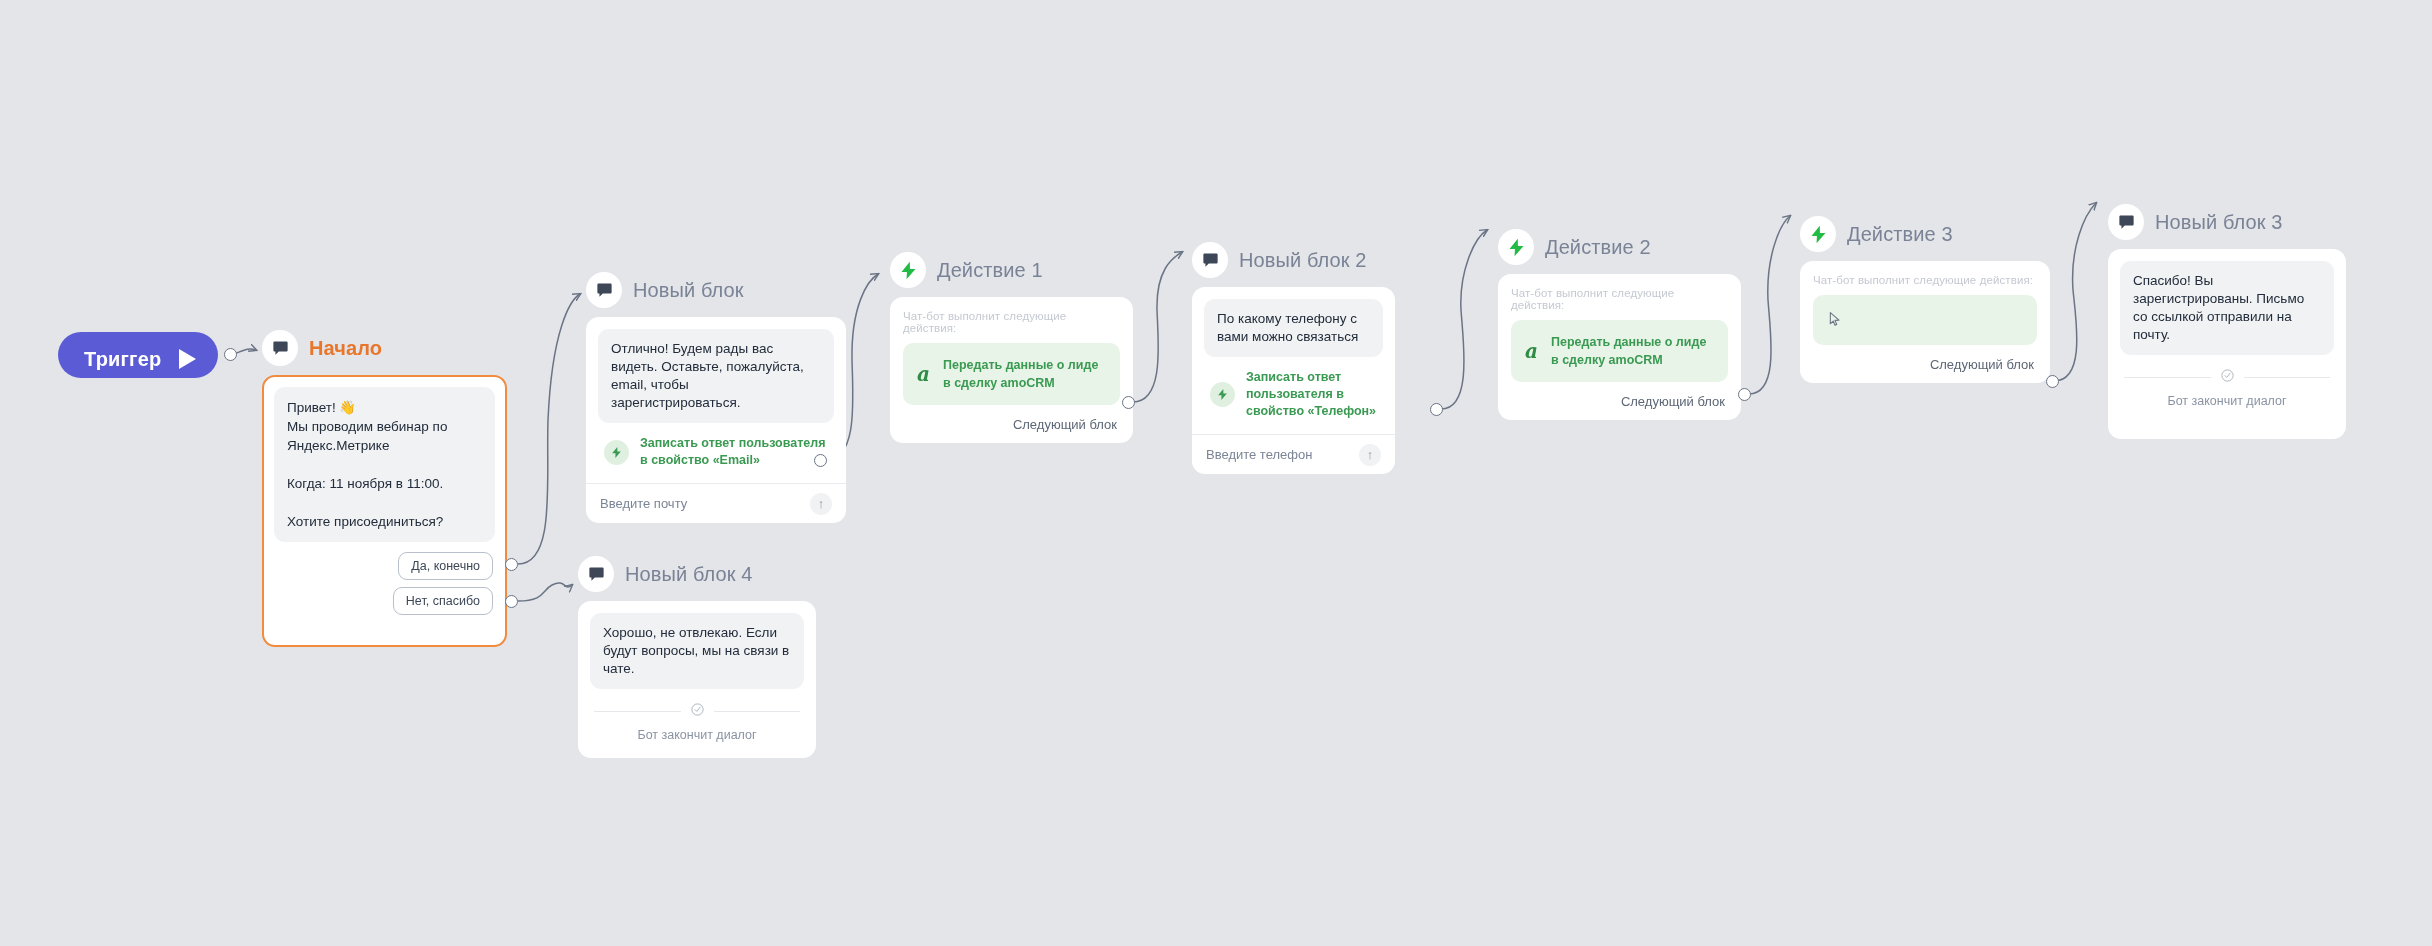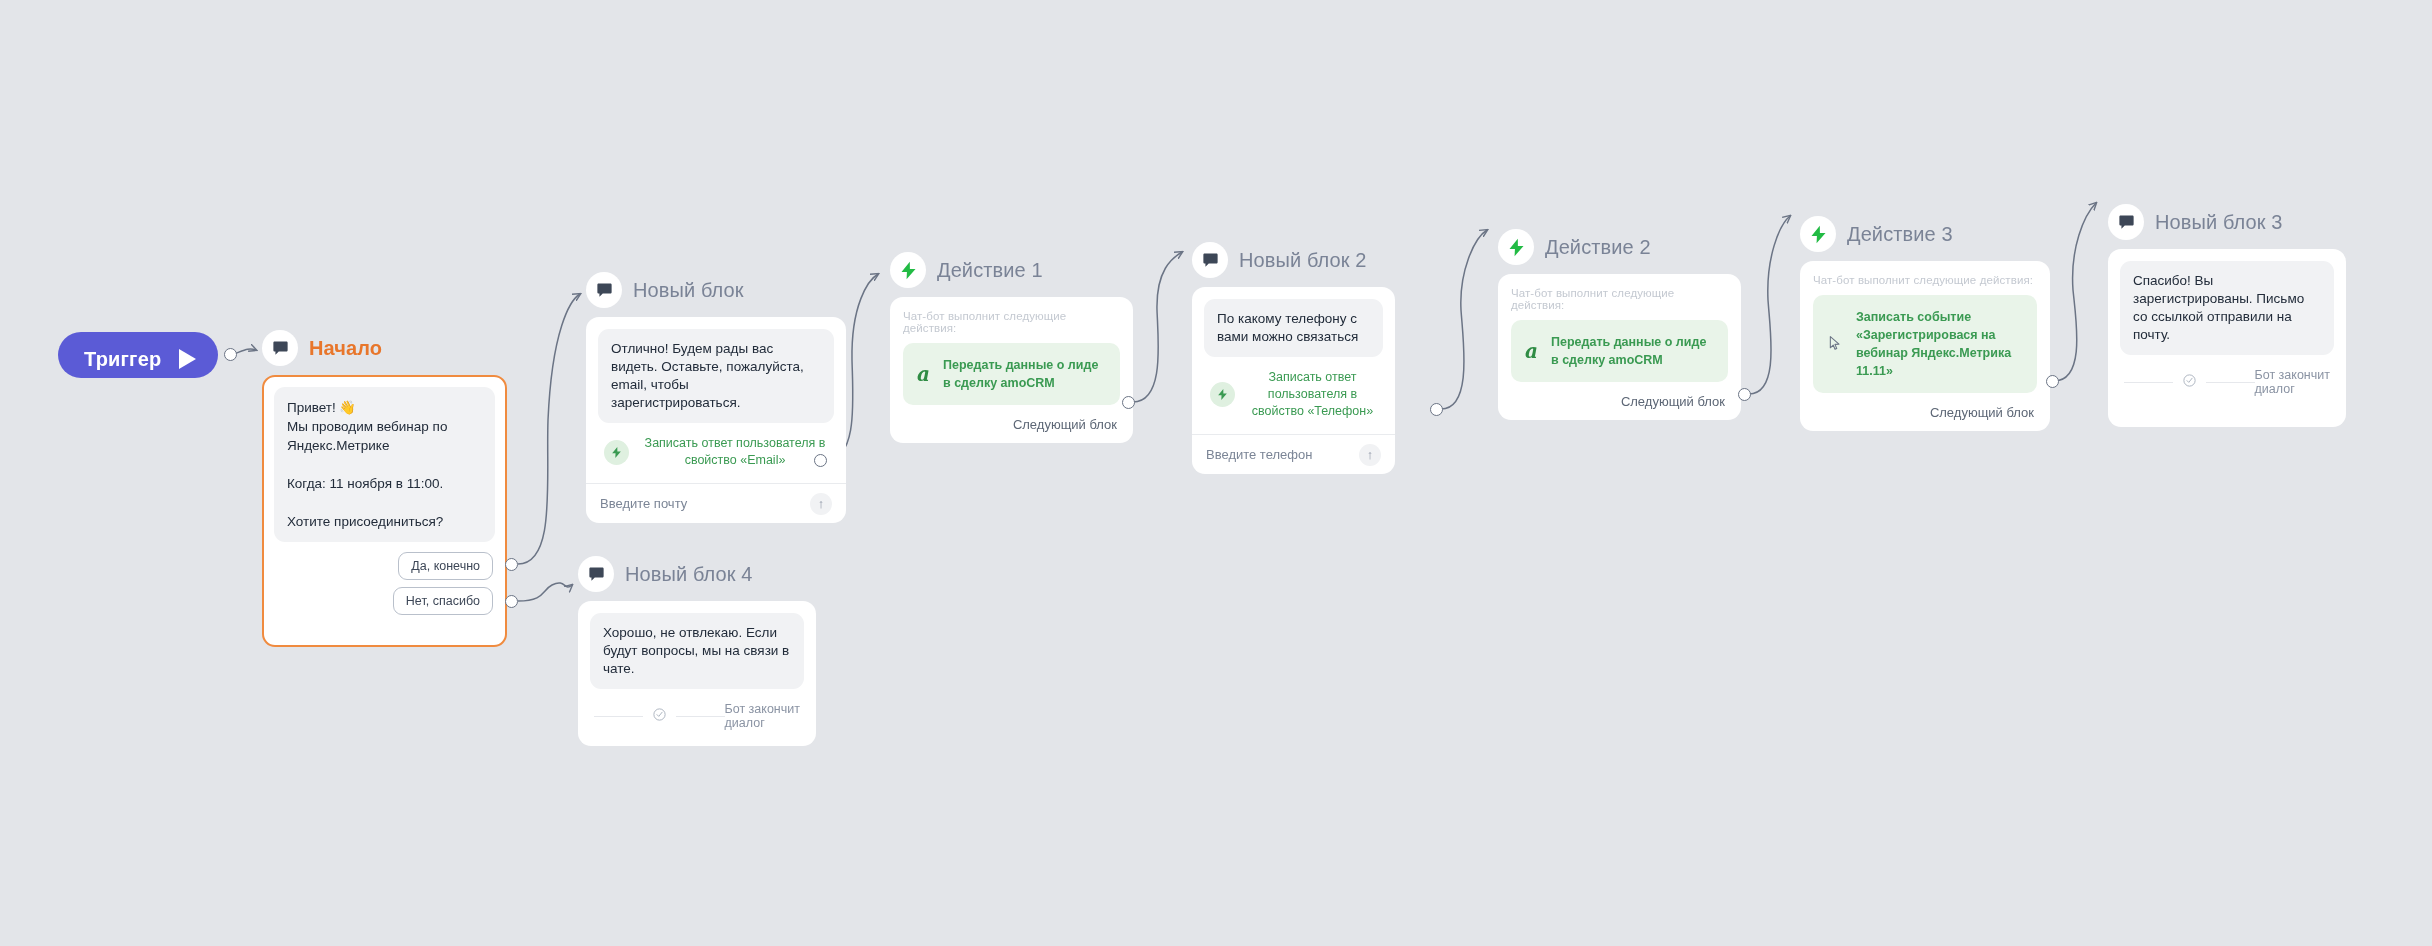--- a/index.html
+++ b/index.html
@@ -93,22 +93,21 @@
     padding: 12px 4px 14px 6px;
   }
   .act-ic-circle {
     width: 25px; height: 25px; border-radius: 50%;
     background: #dff0e0;
     display: flex; align-items: center; justify-content: center;
     flex: 0 0 25px;
   }
   .act-text {
     font-size: 12.5px; line-height: 17px; color: #3a9a52;
-    font-weight: 400;
-    text-align: center;
+    font-weight: 700;
   }
 
   
   .input-row {
     border-top: 1px solid #e9ebee;
     margin: 0 -12px;
     padding: 0 14px;
     height: 40px;
     display: flex; align-items: center; justify-content: space-between;
   }
@@ -153,21 +152,21 @@
   .act-box .atext { font-size: 12.5px; line-height: 18px; color: #3a9a52; font-weight: 600; }
   .next-row {
     display: flex; align-items: center; justify-content: flex-end;
     height: 38px; padding-right: 3px;
   }
   .next-lbl { font-size: 13px; color: #5c6675; }
 
   
   .end-row {
     padding: 13px 4px 12px 4px;
-    display: flex; flex-direction: row; align-items: center; 
+    display: flex; flex-direction: column; align-items: center; gap: 7px;
   }
   .end-sep {
     width: 100%; display: flex; align-items: center; gap: 9px;
   }
   .end-sep .ln { flex: 1; height: 1px; background: #e6e8ec; }
   .end-lbl { font-size: 12.5px; color: #8a93a3; }
 
   
   .port {
     position: absolute;
@@ -348,21 +347,20 @@
       <span class="head-title">Действие 3</span>
     </div>
     <div class="act-card">
       <div class="act-hint">Чат-бот выполнит следующие действия:</div>
       <div class="act-box">
         <span class="glyph" style="font-style:normal;">
           <svg width="16" height="16" viewBox="0 0 24 24" aria-hidden="true">
             <path d="M5 2.4 5 19.2 9.3 15.1 12 21.4 14.6 20.2 11.9 14.1 18 13.7z" fill="none" stroke="#6b7485" stroke-width="1.6" stroke-linejoin="round"></path>
           </svg>
         </span>
-        <span class="atext">Записать событие «Зарегистрировася на вебинар Яндекс.Метрика 11.11»</span>
       </div>
       <div class="next-row">
         <span class="next-lbl">Следующий блок</span>
       </div>
     </div>
   </div>
   <div class="port" style="left:2046px; top:375px;"></div>
 
   <div class="node" style="left:2108px; top:204px; width:238px;">
     <div class="node-head">

